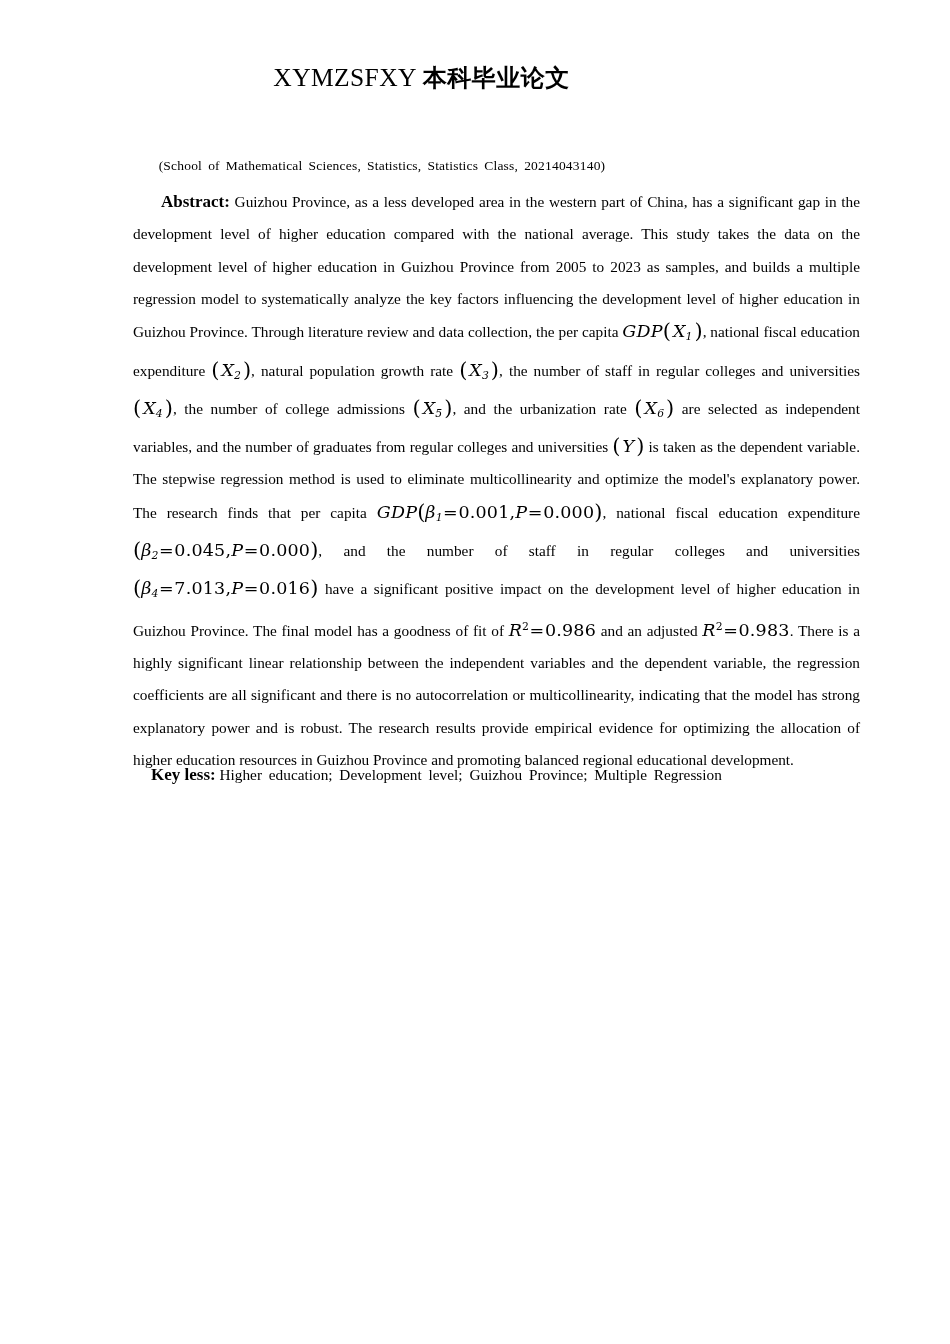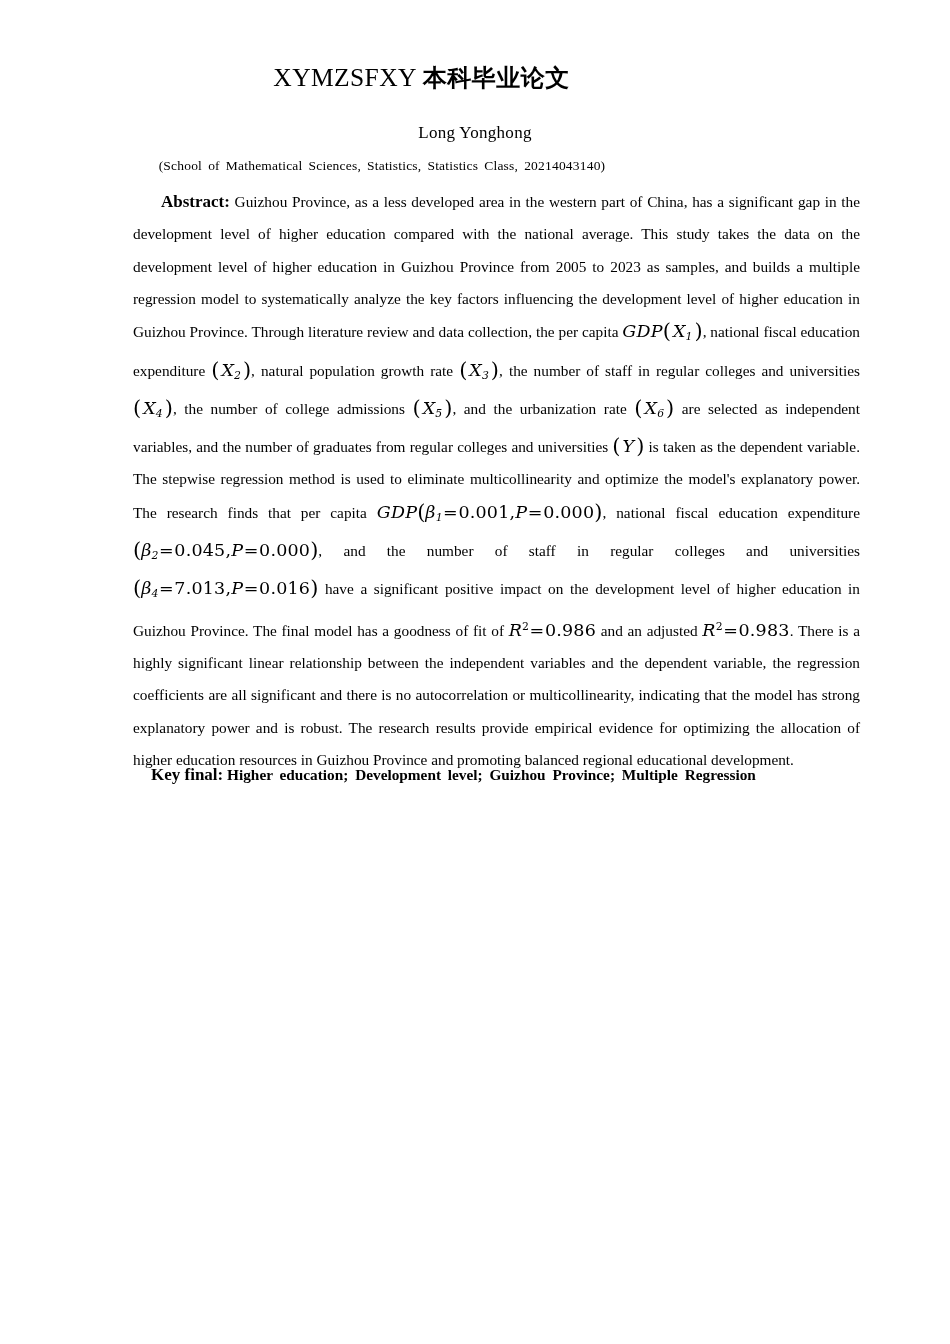--- a/index.html
+++ b/index.html
@@ -99,21 +99,20 @@
     width: 727px;
     font-size: 15.3px;
     line-height: 30px;
   }
   .keywords-block .kw-indent {
     display: inline-block;
     width: 18px;
   }
   .keywords-block .kw-text {
     word-spacing: 3px;
-    font-weight: bold;
   }
 
   
   .math {
     font-family: "DejaVu Serif", "Liberation Serif", serif;
     font-style: italic;
     font-size: 17.5px;
     white-space: nowrap;
     letter-spacing: 0.2px;
   }
@@ -161,26 +160,25 @@
 </head>
 <body>
 
 <div class="page">
 
   <div class="doc-title">
     <span class="latin">XYMZSFXY</span>
     <span class="cjk">本科毕业论文</span>
   </div>
 
-  <div class="author">Long  Yonghong</div>
 
   <div class="affiliation">(School  of  Mathematical  Sciences,  Statistics,  Statistics  Class,  20214043140)</div>
 
   <div class="abstract-block">
     <p><span class="lead-indent"></span><span class="label-bold">Abstract:</span> <span>Guizhou Province, as a less developed area in the western part of China, has a significant gap in the development level of higher education compared with the national average. This study takes the data on the development level of higher education in Guizhou Province from 2005 to 2023 as samples, and builds a multiple regression model to systematically analyze the key factors influencing the development level of higher education in Guizhou Province. Through literature review and data collection, the per capita </span><span class="math"><span>GDP</span><span class="paren">(</span> <span>X</span><sub>1</sub> <span class="paren">)</span></span><span>, national fiscal education expenditure </span><span class="math"><span class="paren">(</span> <span>X</span><sub>2</sub> <span class="paren">)</span></span><span>, natural population growth rate </span><span class="math"><span class="paren">(</span> <span>X</span><sub>3</sub> <span class="paren">)</span></span><span>, the number of staff in regular colleges and universities </span><span class="math"><span class="paren">(</span> <span>X</span><sub>4</sub> <span class="paren">)</span></span><span>, the number of college admissions </span><span class="math"><span class="paren">(</span> <span>X</span><sub>5</sub> <span class="paren">)</span></span><span>, and the urbanization rate </span><span class="math"><span class="paren">(</span> <span>X</span><sub>6</sub> <span class="paren">)</span></span><span> are selected as independent variables, and the number of graduates from regular colleges and universities </span><span class="math"><span class="paren">(</span> <span>Y</span> <span class="paren">)</span></span><span> is taken as the dependent variable. The stepwise regression method is used to eliminate multicollinearity and optimize the model's explanatory power. The research finds that per capita </span><span class="math"><span>GDP</span><span class="paren">(</span><span>β</span><sub>1</sub><span class="eq">=</span><span class="up">0.001</span><span class="comma">,</span><span>P</span><span class="eq">=</span><span class="up">0.000</span><span class="paren">)</span></span><span>, national fiscal education expenditure </span><span class="math"><span class="paren">(</span><span>β</span><sub>2</sub><span class="eq">=</span><span class="up">0.045</span><span class="comma">,</span><span>P</span><span class="eq">=</span><span class="up">0.000</span><span class="paren">)</span></span><span>, and the number of staff in regular colleges and universities </span><span class="math"><span class="paren">(</span><span>β</span><sub>4</sub><span class="eq">=</span><span class="up">7.013</span><span class="comma">,</span><span>P</span><span class="eq">=</span><span class="up">0.016</span><span class="paren">)</span></span><span> have a significant positive impact on the development level of higher education in Guizhou Province. The final model has a goodness of fit of </span><span class="math"><span>R</span><sup>2</sup><span class="eq">=</span><span class="up">0.986</span></span><span> and an adjusted </span><span class="math"><span>R</span><sup>2</sup><span class="eq">=</span><span class="up">0.983</span></span><span>. There is a highly significant linear relationship between the independent variables and the dependent variable, the regression coefficients are all significant and there is no autocorrelation or multicollinearity, indicating that the model has strong explanatory power and is robust. The research results provide empirical evidence for optimizing the allocation of higher education resources in Guizhou Province and promoting balanced regional educational development.</span></p>
   </div>
 
   <div class="keywords-block">
-    <span class="kw-indent"></span><span class="label-bold">Key final:</span> <span class="kw-text">Higher  education;  Development  level;  Guizhou  Province;  Multiple  Regression</span>
+    <span class="kw-indent"></span><span class="label-bold">Key less:</span> <span class="kw-text">Higher  education;  Development  level;  Guizhou  Province;  Multiple  Regression</span>
   </div>
 
 
 </div>
 
 </body></html>

